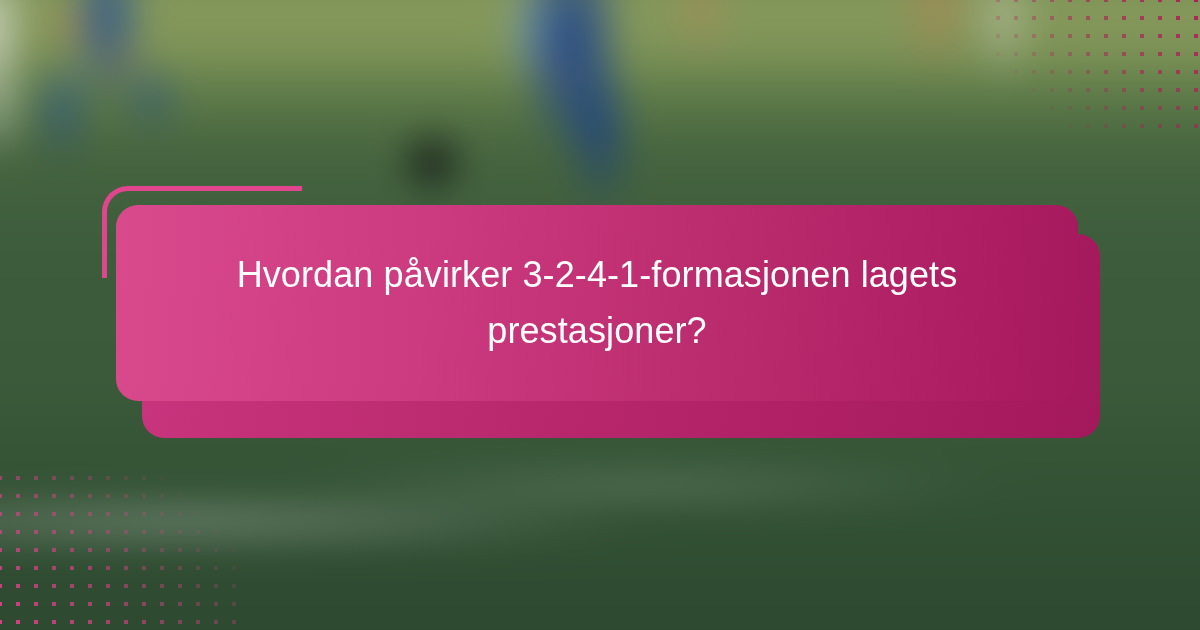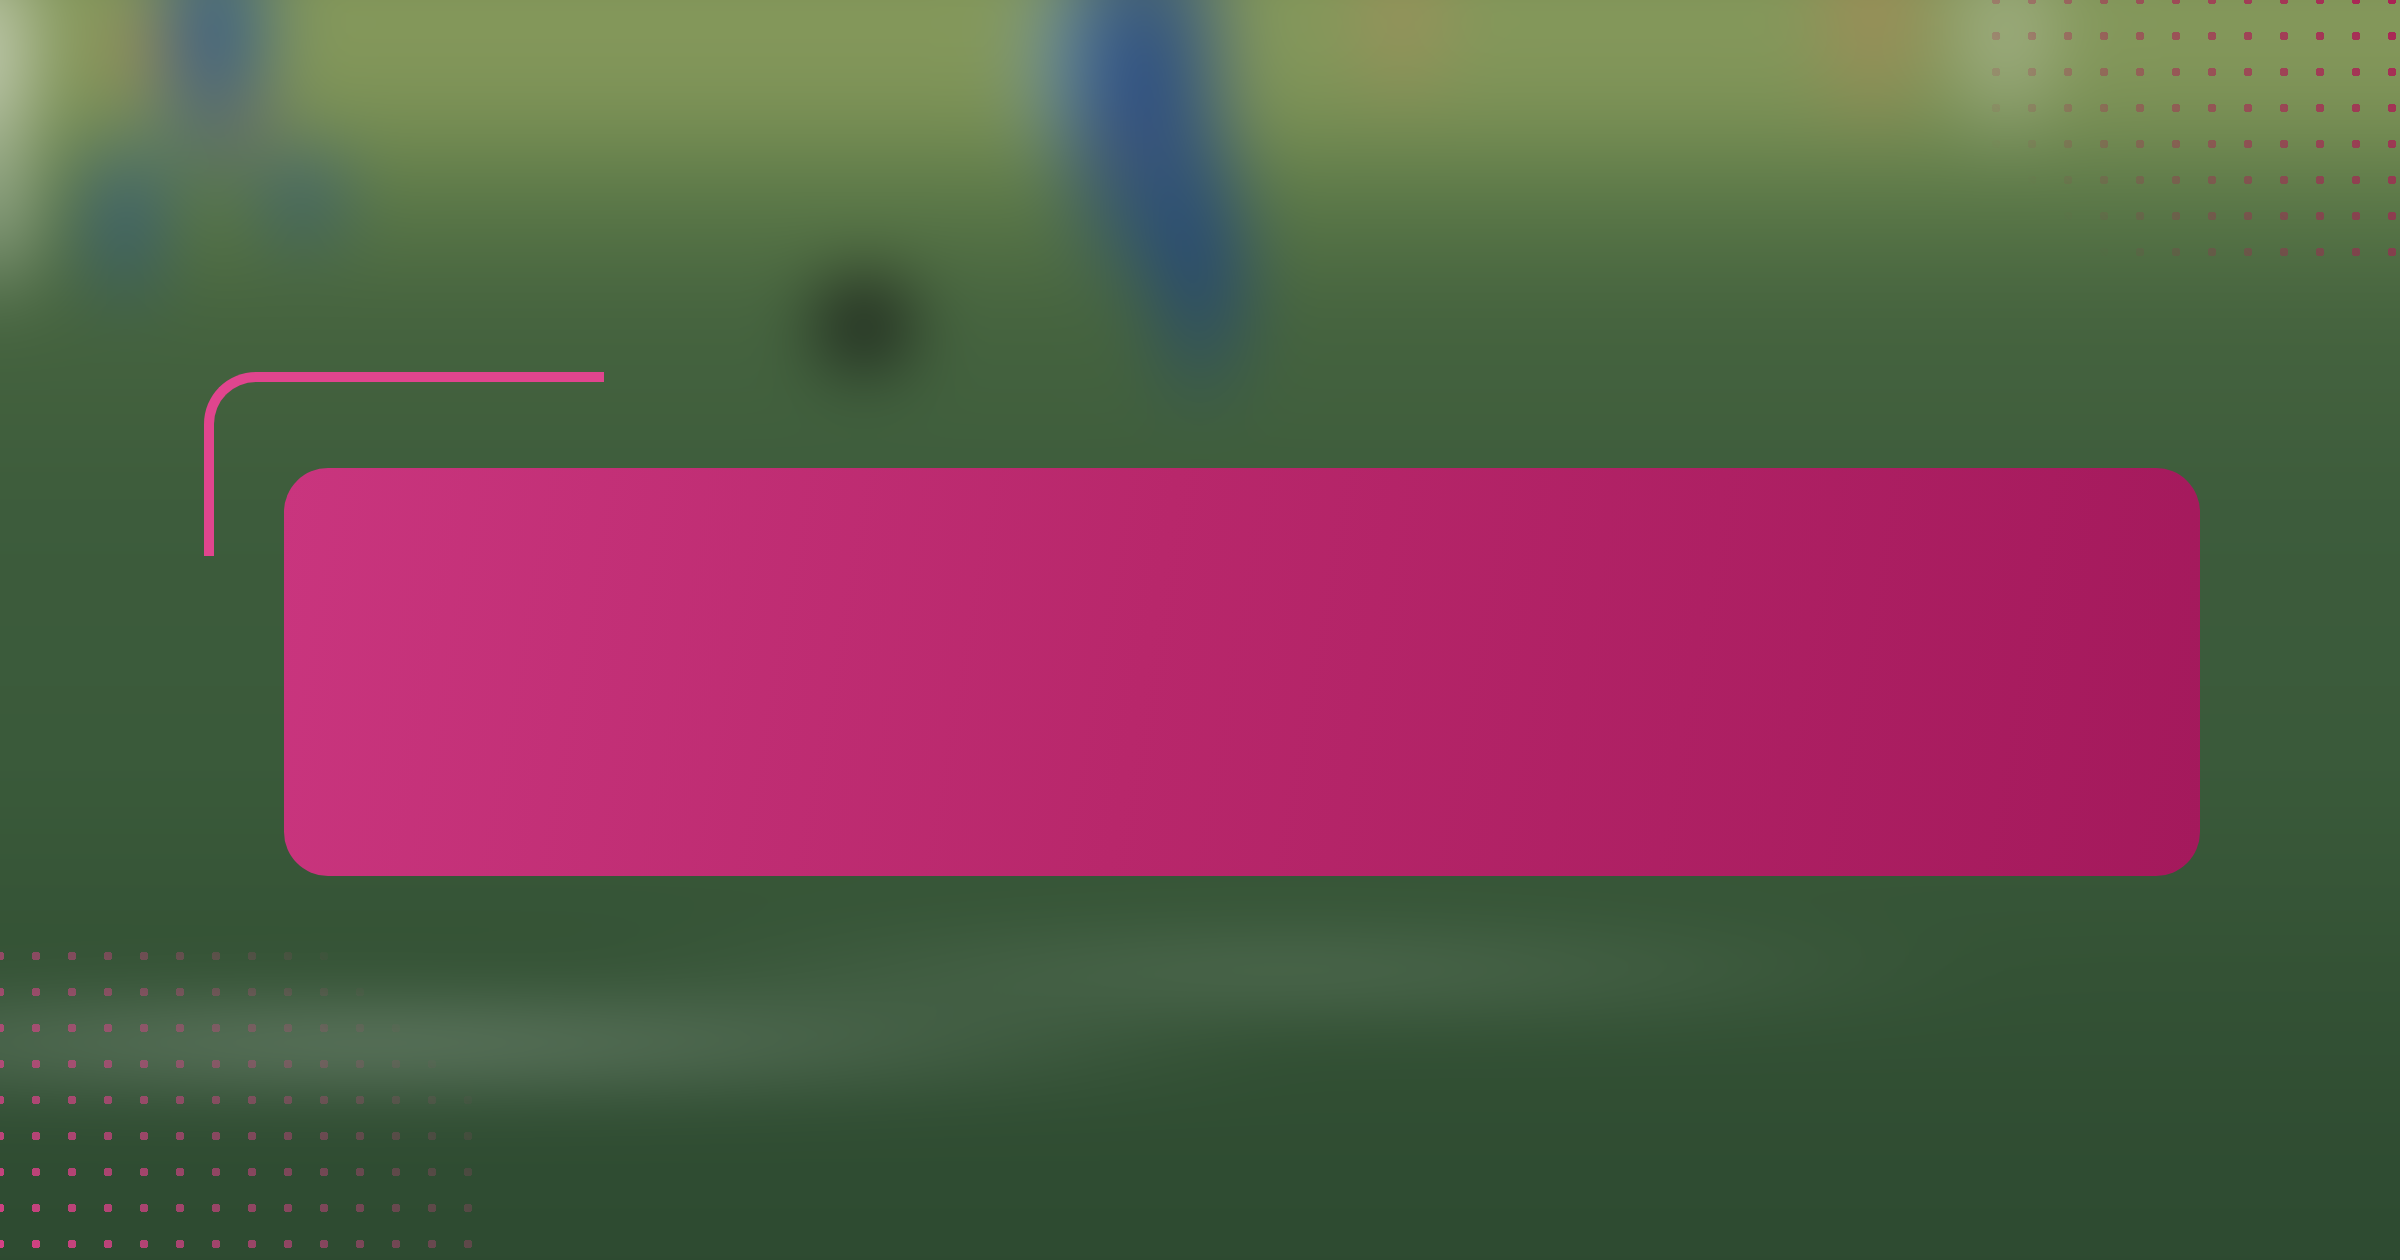--- a/index.html
+++ b/index.html
@@ -136,14 +136,17 @@
   <div class="bg-photo"></div>
 
   <div class="dots dots-tr"></div>
 
   <div class="dots dots-bl"></div>
 
   <div class="corner-bracket"></div>
 
   <div class="card-back"></div>
 
+  <div class="card-front">
+    <h1 class="headline">Hvordan påvirker 3-2-4-1-formasjonen lagets prestasjoner?</h1>
+  </div>
 
 </div>
 
 </body></html>

